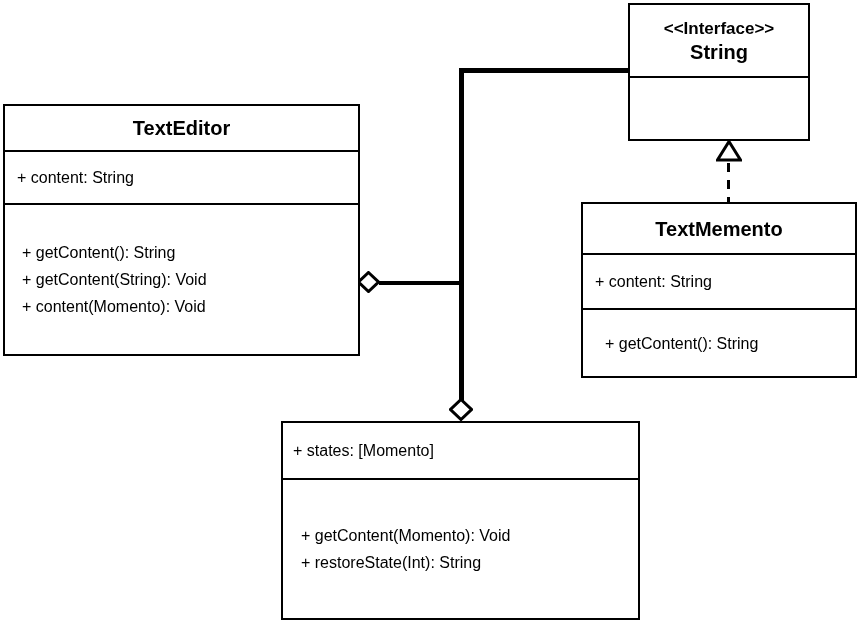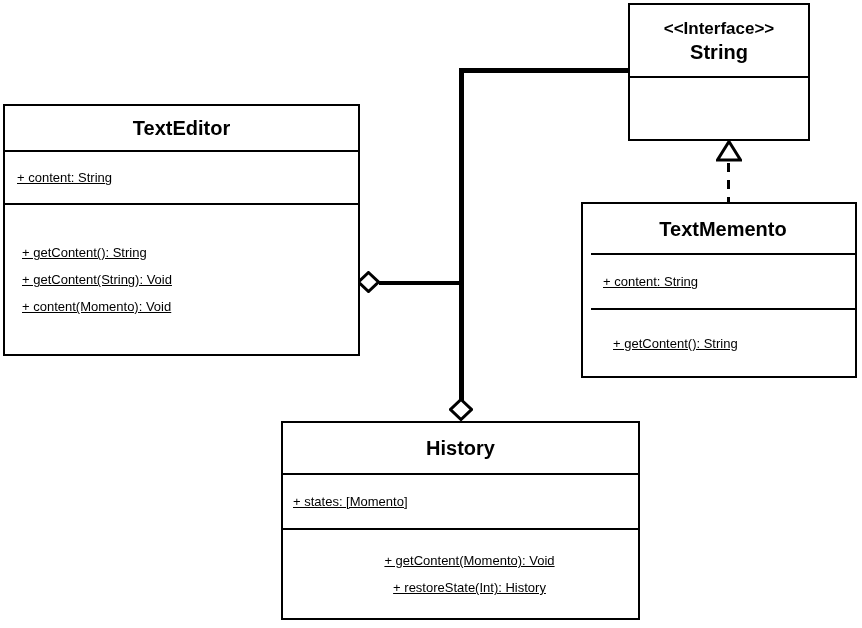--- a/index.html
+++ b/index.html
@@ -38,44 +38,43 @@
     font-weight: bold;
     font-size: 20px;
     line-height: 24px;
   }
   .stereotype {
     font-weight: 600;
     font-size: 17px;
     line-height: 22px;
   }
   .member {
-    font-size: 13px;
+    font-size: 16px;
     line-height: 27px;
     white-space: nowrap;
-    text-decoration: underline;
   }
   
   #texteditor { left: 3px;   top: 104px; width: 357px; height: 252px; justify-content: center; }
   #texteditor .title-sec { height: 44px; }
   #texteditor .attr-sec  { height: 53px; padding-left: 12px; }
   #texteditor .meth-sec  { flex: 1; padding-left: 17px; }
 
   #momento { left: 628px; top: 3px; width: 182px; height: 138px; }
   #momento .title-sec { height: 71px; }
   #momento .body-sec  { flex: 1; }
 
-  #textmemento { left: 581px; top: 202px; width: 276px; height: 176px; padding-left: 8px; }
+  #textmemento { left: 581px; top: 202px; width: 276px; height: 176px; }
   #textmemento .title-sec { height: 49px; }
   #textmemento .attr-sec  { height: 55px; padding-left: 12px; }
   #textmemento .meth-sec  { flex: 1; padding-left: 22px; }
 
   #history { left: 281px; top: 421px; width: 359px; height: 199px; }
   #history .title-sec { height: 50px; }
   #history .attr-sec  { height: 55px; padding-left: 10px; }
-  #history .meth-sec  { flex: 1; padding-left: 18px; text-align: center; }
+  #history .meth-sec  { flex: 1; padding-left: 18px; }
 
   
   .conn { position: absolute; background: #000000; }
   #trunk-v   { left: 459px; top: 68px;  width: 5px;   height: 336px; }
   #trunk-h   { left: 459px; top: 68px;  width: 171px; height: 5px; }
   #te-stub   { left: 379px; top: 281px; width: 82px;  height: 4px; }
   .shape { position: absolute; line-height: 0; }
   #te-diamond    { left: 357px; top: 271px; }
   #hist-diamond  { left: 449px; top: 398px; }
   #real-triangle { left: 716px; top: 139px; }
@@ -143,25 +142,22 @@
     </div>
     <div class="sec attr-sec">
       <div class="member">+ content: String</div>
     </div>
     <div class="sec meth-sec">
       <div class="member">+ getContent(): String</div>
     </div>
   </div>
 
   <div class="uml-class" id="history">
-    <div class="sec title-sec">
-      <span>History</span>
-    </div>
     <div class="sec attr-sec">
       <div class="member">+ states: [Momento]</div>
     </div>
     <div class="sec meth-sec">
       <div class="member">+ getContent(Momento): Void</div>
-      <div class="member">+ restoreState(Int): History</div>
+      <div class="member">+ restoreState(Int): String</div>
     </div>
   </div>
 
 </div>
 
 </body></html>

